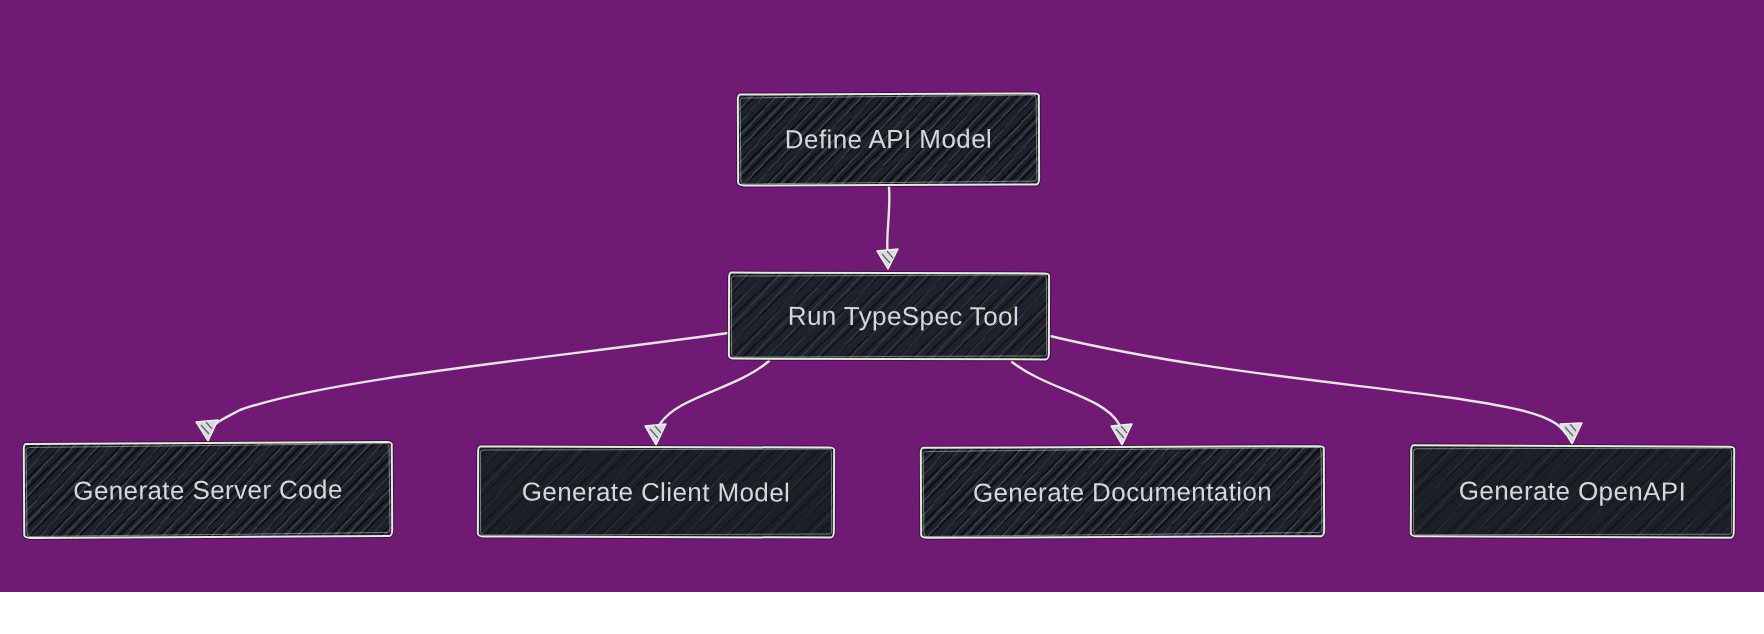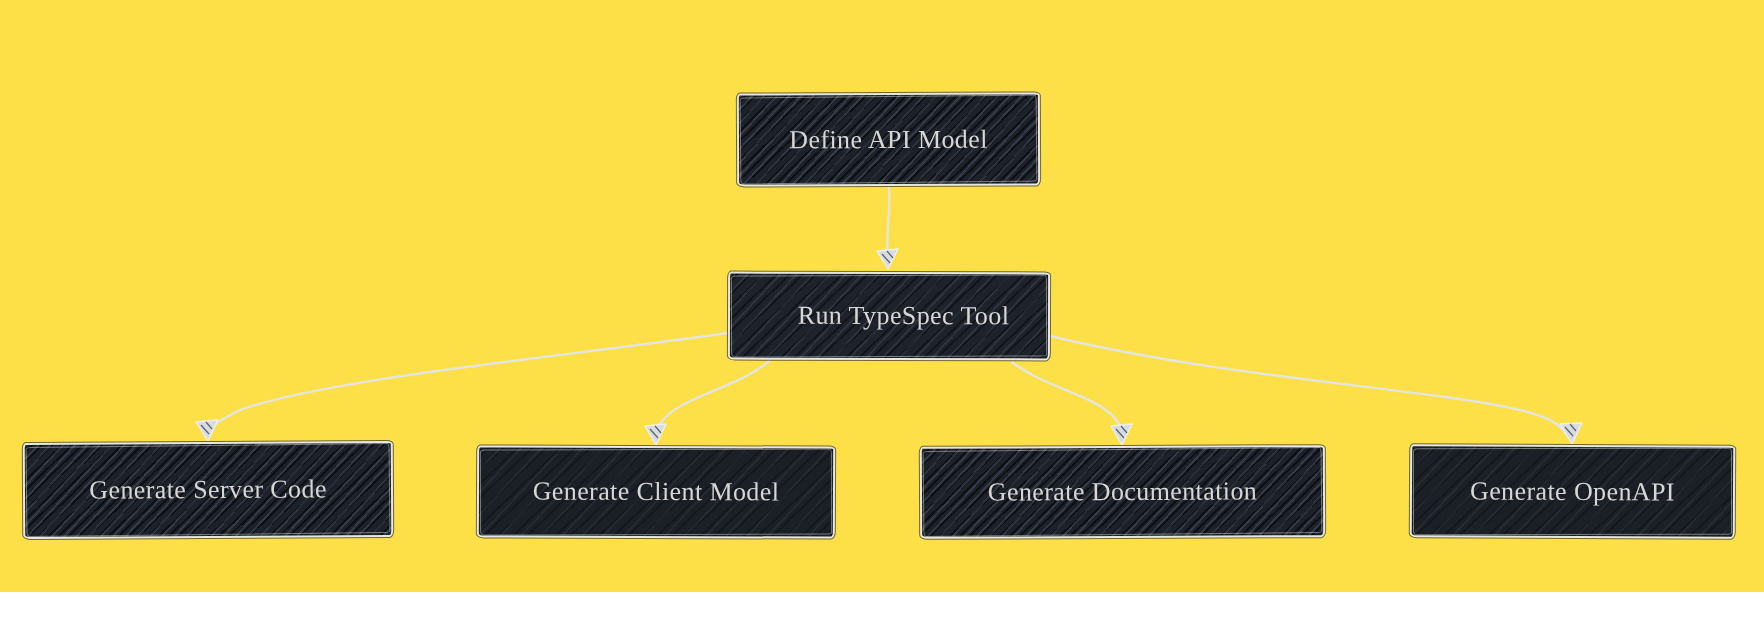--- a/index.html
+++ b/index.html
@@ -7,22 +7,21 @@
     padding: 0;
     width: 1764px;
     height: 634px;
     overflow: hidden;
     font-family: "Liberation Sans", sans-serif;
   }
   #canvas {
     position: relative;
     width: 1764px;
     height: 592px;
-    background: #fde047;
-    font-family: Liberation Serif, serif;
+    background: #701a75;
   }
   #edge-layer {
     position: absolute;
     left: 0; top: 0;
     width: 1764px; height: 634px;
     pointer-events: none;
   }
   .node {
     position: absolute;
     box-sizing: border-box;

